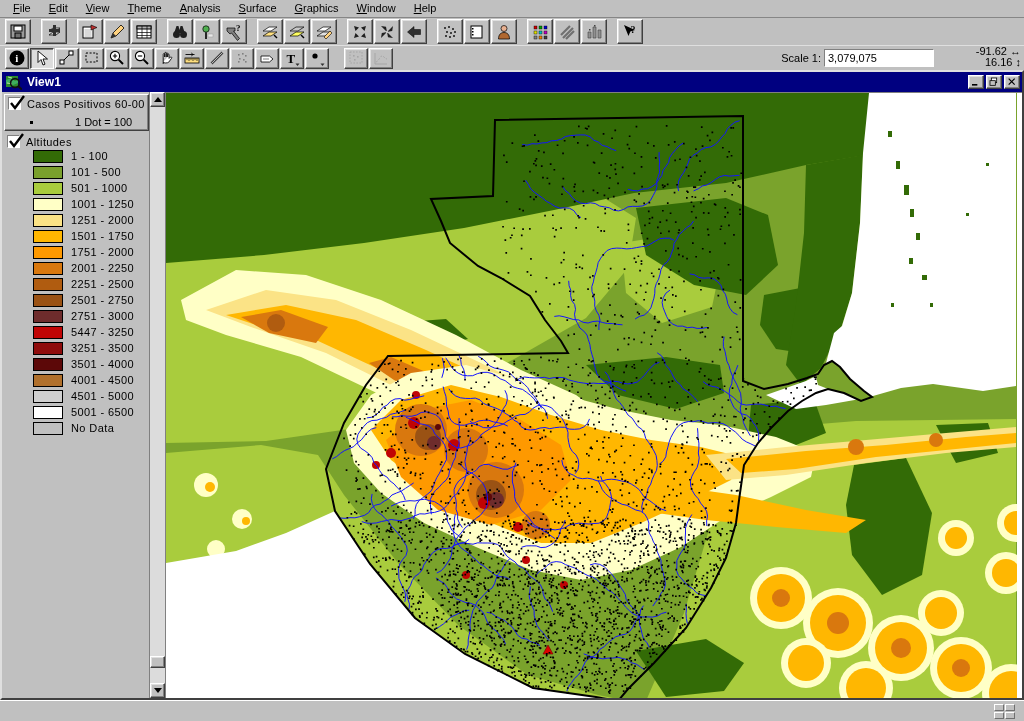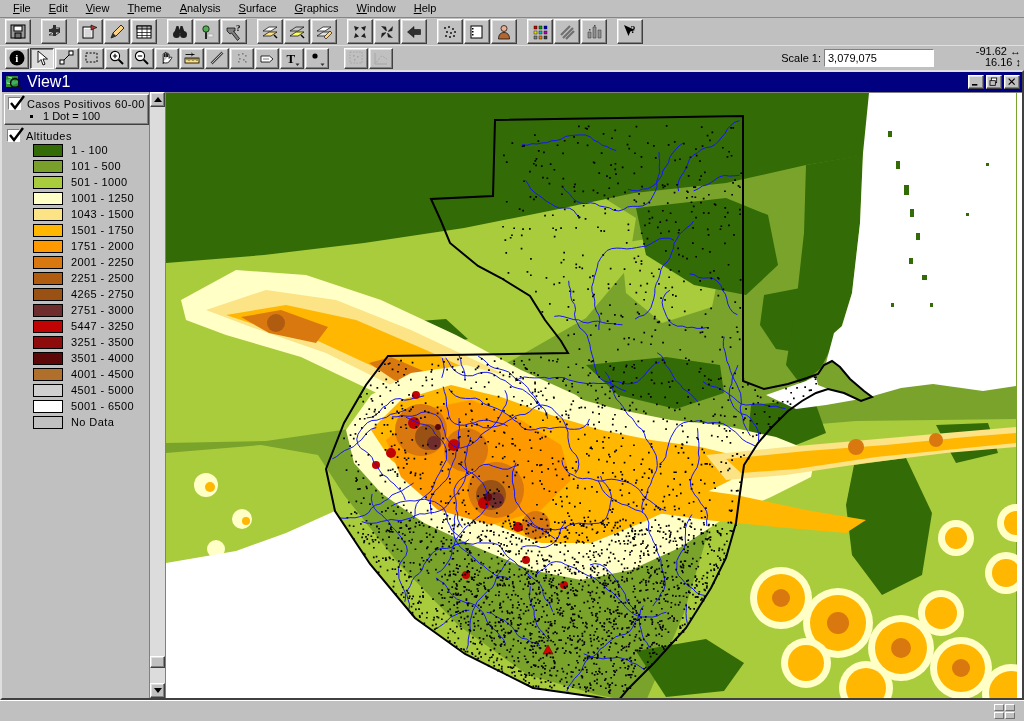--- a/index.html
+++ b/index.html
@@ -38,21 +38,21 @@
   #scale-input { width:110px; height:18px; background:#fff; font-family:"Liberation Sans",sans-serif;
                  font-size:11px; padding:1px 3px; }
   #coords { position:absolute; right:3px; top:0px; text-align:right; line-height:11px;
             font-size:11px; }
   
   #view-window { position:absolute; left:0; top:70px; width:1024px; height:630px;
                  border:2px solid; border-color:#dfdfdf #404040 #404040 #dfdfdf;
                  background:#c0c0c0; display:flex; flex-direction:column; }
   #view-titlebar { height:20px; background:#000080; display:flex; align-items:center;
                    padding:0 2px 0 4px; flex:0 0 auto; }
-  #view-title { color:#fff; font-weight:normal; font-size:16px; margin-left:5px; flex:1; }
+  #view-title { color:#fff; font-weight:bold; font-size:12px; margin-left:5px; flex:1; }
   .winbtn { width:16px; height:14px; margin-left:2px; background:#c0c0c0;
             display:flex; align-items:center; justify-content:center; padding:0; }
   #view-body { flex:1; display:flex; overflow:hidden; }
   
   #toc { width:147px; flex:0 0 auto; background:#c0c0c0; padding:2px 0 0 2px;
          overflow:hidden; position:relative; }
   #toc-scrollbar { width:16px; flex:0 0 auto; background:#dcdcdc; position:relative;
                    border-left:1px solid #808080; }
   .sb-btn { position:absolute; left:0; width:15px; height:15px; background:#c0c0c0;
             display:flex; align-items:center; justify-content:center; padding:0; }
@@ -62,21 +62,21 @@
                         box-shadow:inset -1px -1px 0 #808080; }
   .theme-head { display:flex; align-items:center; }
   .theme-check { width:13px; height:13px; background:#fff; margin:0 6px 0 2px;
                  flex:0 0 auto; position:relative; }
   .theme-check svg { position:absolute; left:0px; top:-3px; overflow:visible; }
   .theme-label { font-size:11px; letter-spacing:.4px; white-space:nowrap; }
   .theme-symbol { margin-left:28px; margin-top:3px; margin-bottom:2px; }
   .legend-class { display:flex; align-items:center; height:16px; margin-left:28px; }
   .legend-swatch { width:30px; height:13px; border:1px solid #000; flex:0 0 auto; }
   .legend-class-label { margin-left:8px; font-size:11px; letter-spacing:.4px; white-space:nowrap; }
-  .dot-sub { display:flex; align-items:center; margin-left:24px; margin-top:0; }
+  .dot-sub { display:flex; align-items:center; margin-left:24px; margin-top:6px;gap:32px; }
   .dot-sym { width:3px; height:3px; background:#000; margin-right:10px; }
   
   #map-area { flex:1; background:#ffffff; position:relative; overflow:hidden;
               border-left:1px solid #808080; border-top:1px solid #808080; }
   #map-svg { position:absolute; left:0; top:0; }
   
   #statusbar { position:absolute; left:0; bottom:0; width:1024px; height:21px;
                background:#c0c0c0; border-top:1px solid #ffffff; }
   #resize-grip { position:absolute; right:8px; top:3px; width:22px; height:15px;
                  display:grid; grid-template-columns:10px 10px; grid-template-rows:7px 7px; gap:1px; }
@@ -522,41 +522,41 @@
           <div class="legend-class">
             <span class="legend-swatch" style="background:#a9cc3d"></span>
             <span class="legend-class-label">501 - 1000</span>
           </div>
           <div class="legend-class">
             <span class="legend-swatch" style="background:#ffffc6"></span>
             <span class="legend-class-label">1001 - 1250</span>
           </div>
           <div class="legend-class">
             <span class="legend-swatch" style="background:#fbe386"></span>
-            <span class="legend-class-label">1043 - 1500</span>
+            <span class="legend-class-label">1251 - 2000</span>
           </div>
           <div class="legend-class">
             <span class="legend-swatch" style="background:#ffb701"></span>
             <span class="legend-class-label">1501 - 1750</span>
           </div>
           <div class="legend-class">
             <span class="legend-swatch" style="background:#fe9900"></span>
             <span class="legend-class-label">1751 - 2000</span>
           </div>
           <div class="legend-class">
             <span class="legend-swatch" style="background:#d9780e"></span>
             <span class="legend-class-label">2001 - 2250</span>
           </div>
           <div class="legend-class">
             <span class="legend-swatch" style="background:#b05c10"></span>
             <span class="legend-class-label">2251 - 2500</span>
           </div>
           <div class="legend-class">
             <span class="legend-swatch" style="background:#9a5214"></span>
-            <span class="legend-class-label">4265 - 2750</span>
+            <span class="legend-class-label">2501 - 2750</span>
           </div>
           <div class="legend-class">
             <span class="legend-swatch" style="background:#6e2c2c"></span>
             <span class="legend-class-label">2751 - 3000</span>
           </div>
           <div class="legend-class">
             <span class="legend-swatch" style="background:#c00404"></span>
             <span class="legend-class-label">5447 - 3250</span>
           </div>
           <div class="legend-class">

